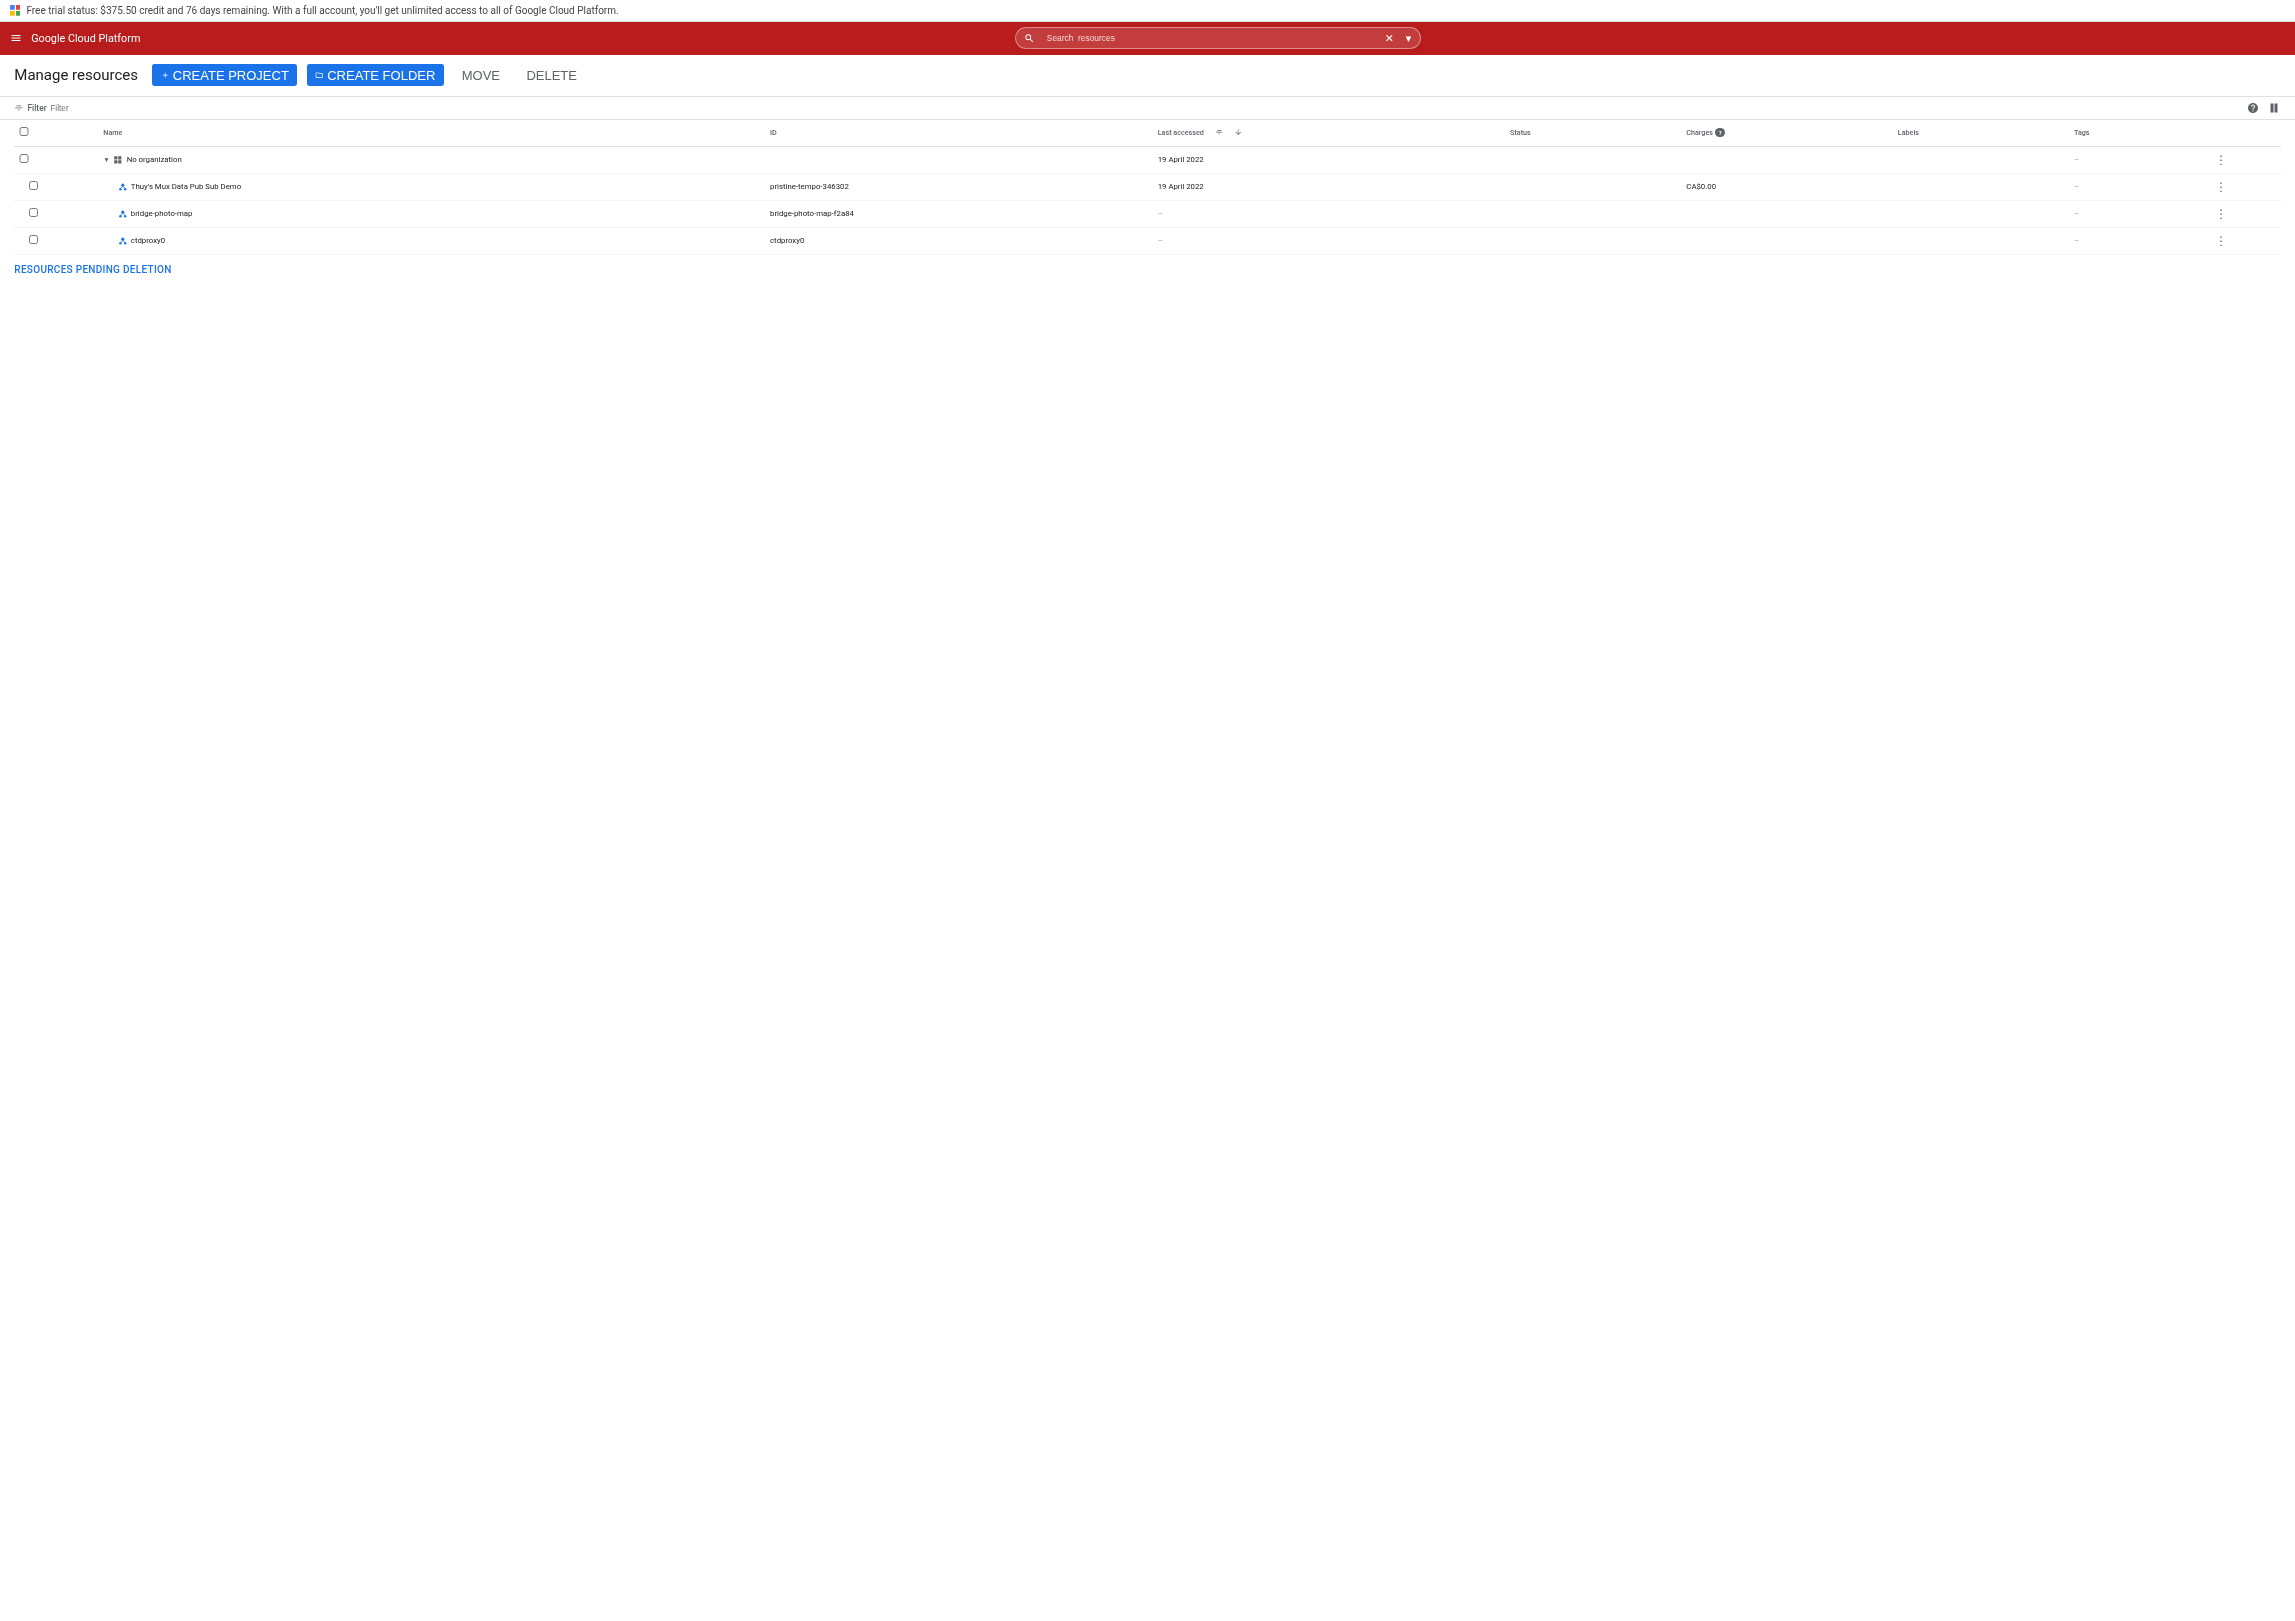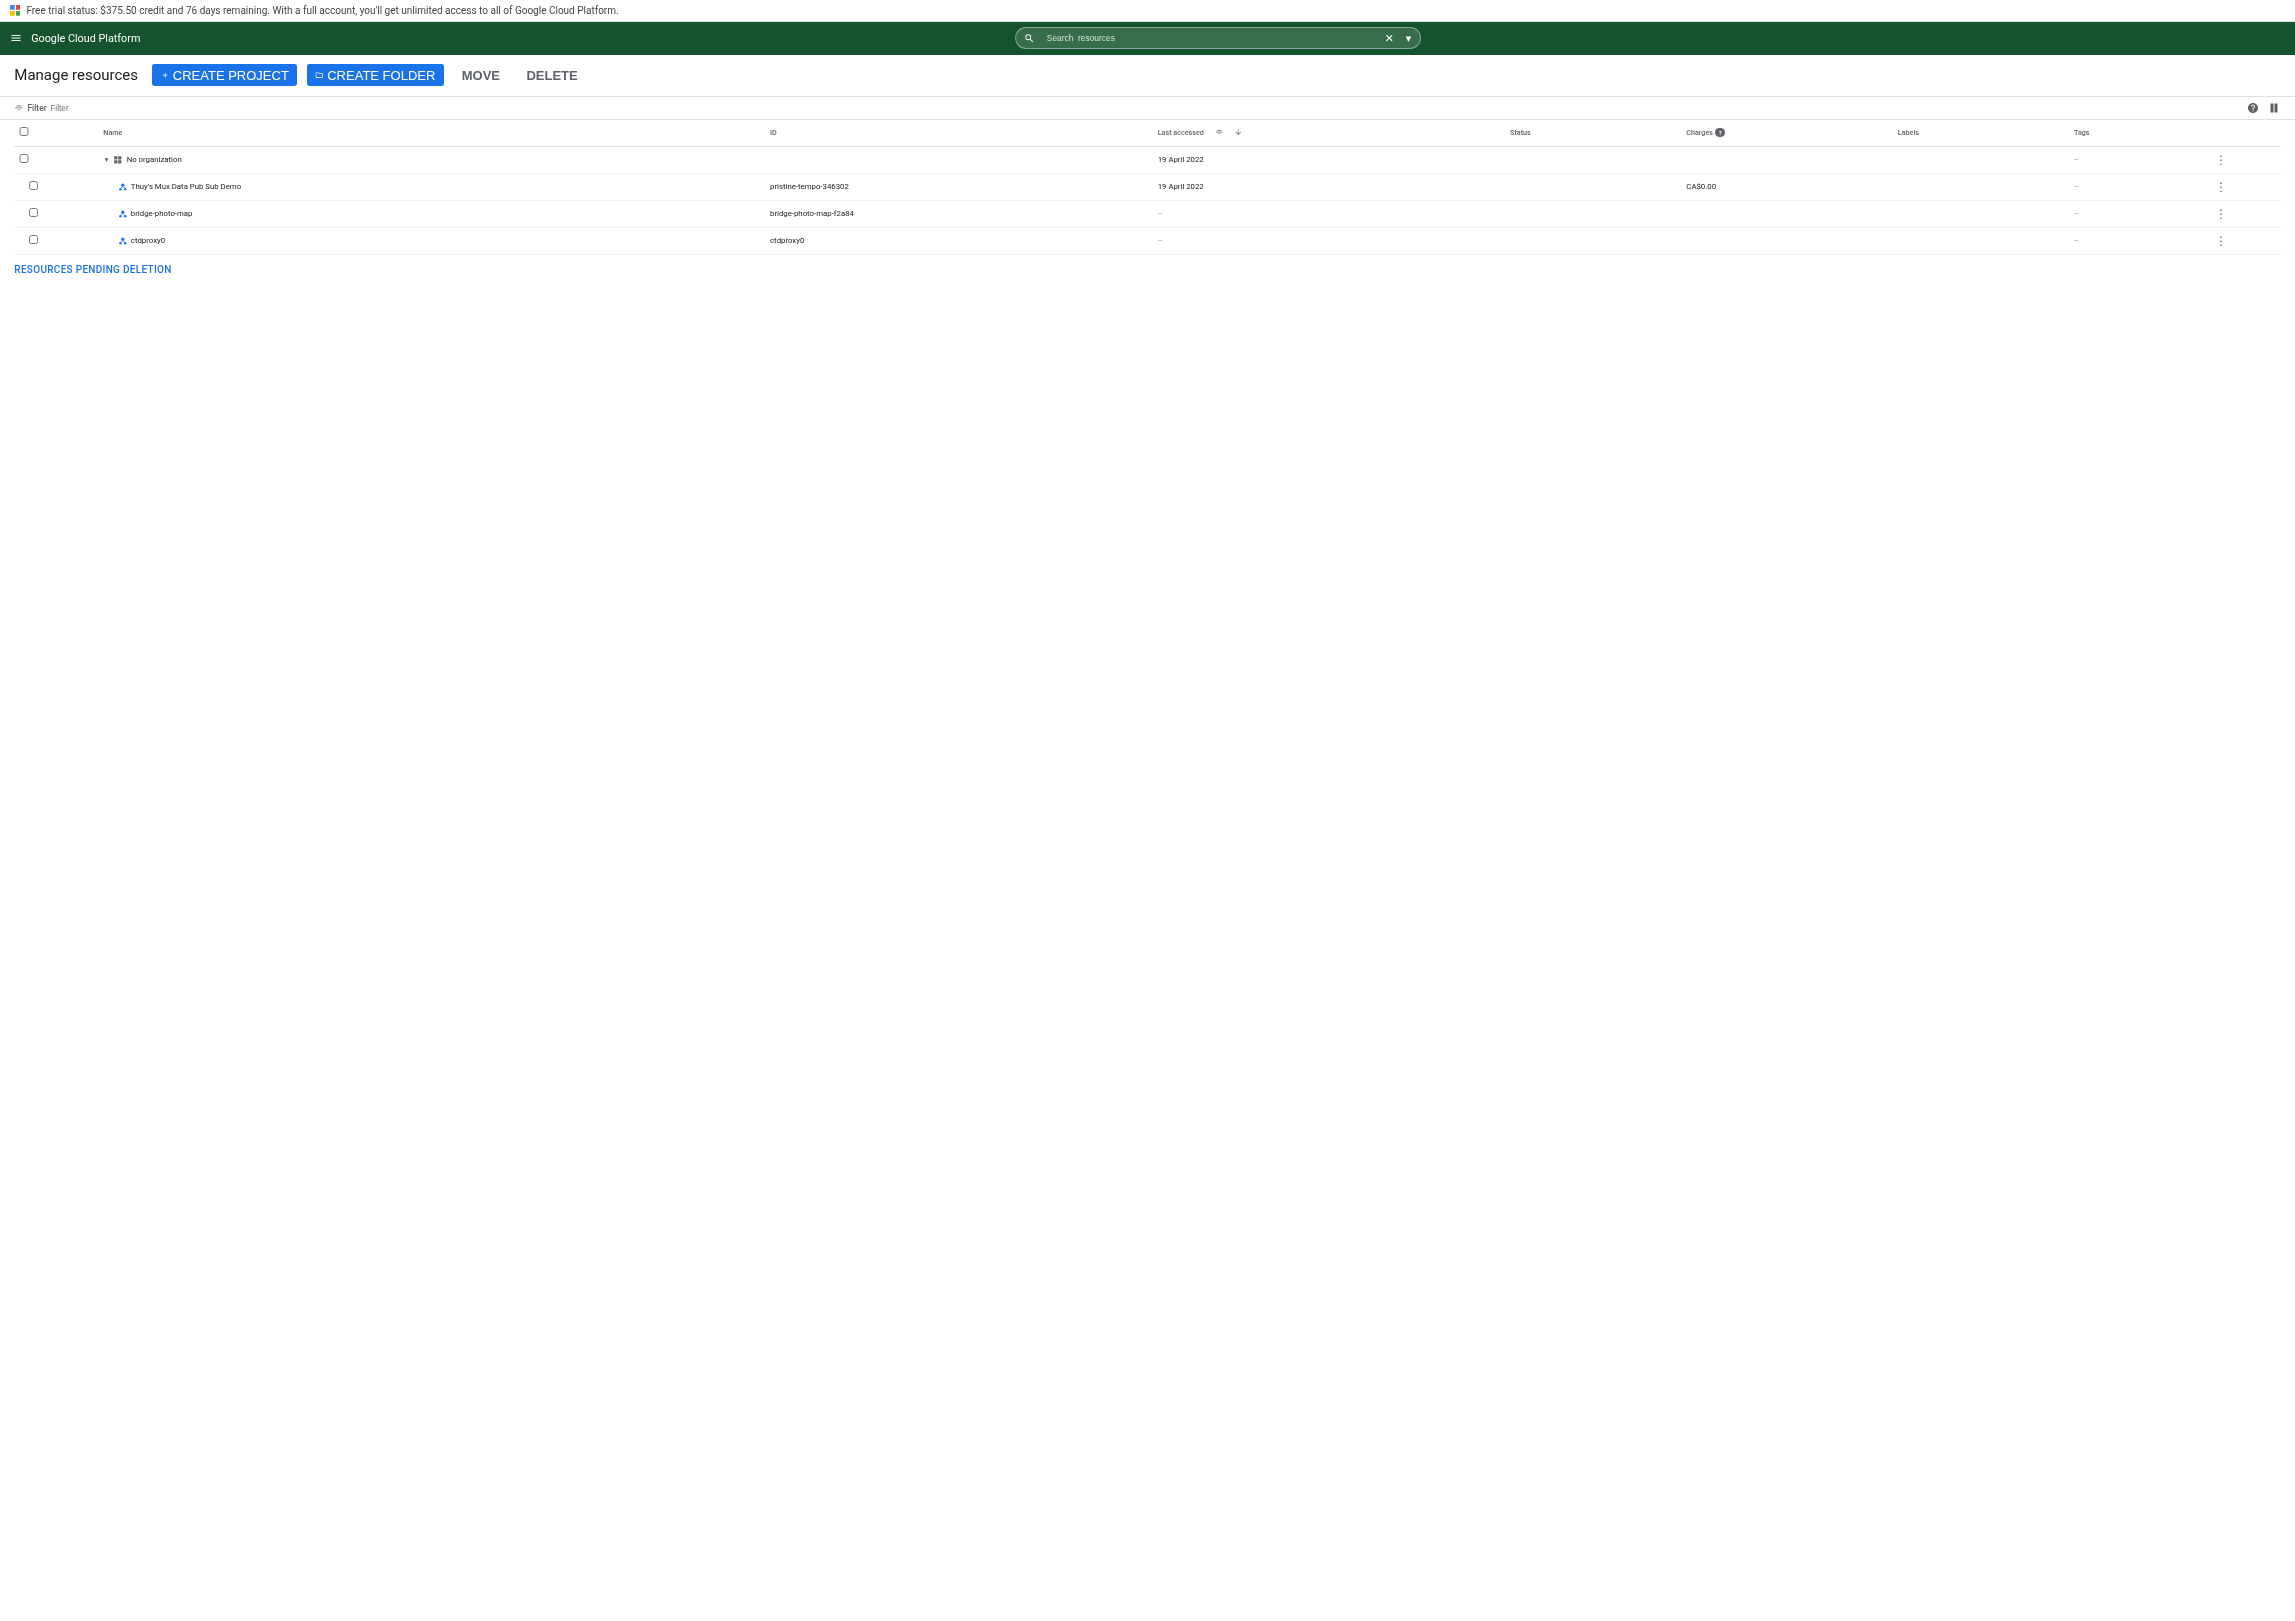--- a/index.html
+++ b/index.html
@@ -18,21 +18,21 @@
       text-align: center;
     }
     .trial-banner-icon {
       width: 10.8px; height: 10.8px;
       display: inline-flex; align-items: center; justify-content: center;
       flex-shrink: 0;
     }
 
     
     .navbar {
-      background: #14532d;
+      background: #b91c1c;
       display: flex;
       align-items: center;
       padding: 0 9.6px;
       height: 33px;
       gap: 9.6px;
     }
     .navbar-menu-icon {
       color: #fff;
       font-size: 12px;
       cursor: pointer;
@@ -93,21 +93,21 @@
       font-weight: 500;
     }
     .btn-primary {
       background: #1a73e8;
       color: #fff;
     }
     .btn-ghost {
       background: transparent;
       color: #5f6368;
       border: none;
-      font-weight: 700;
+      font-weight: 400;
       justify-content: center;
     }
 
     
     .filter-bar {
       display: flex;
       align-items: center;
       padding: 4.8px 14.3px;
       gap: 4.8px;
       border-bottom: 0.6px solid #e0e0e0;

